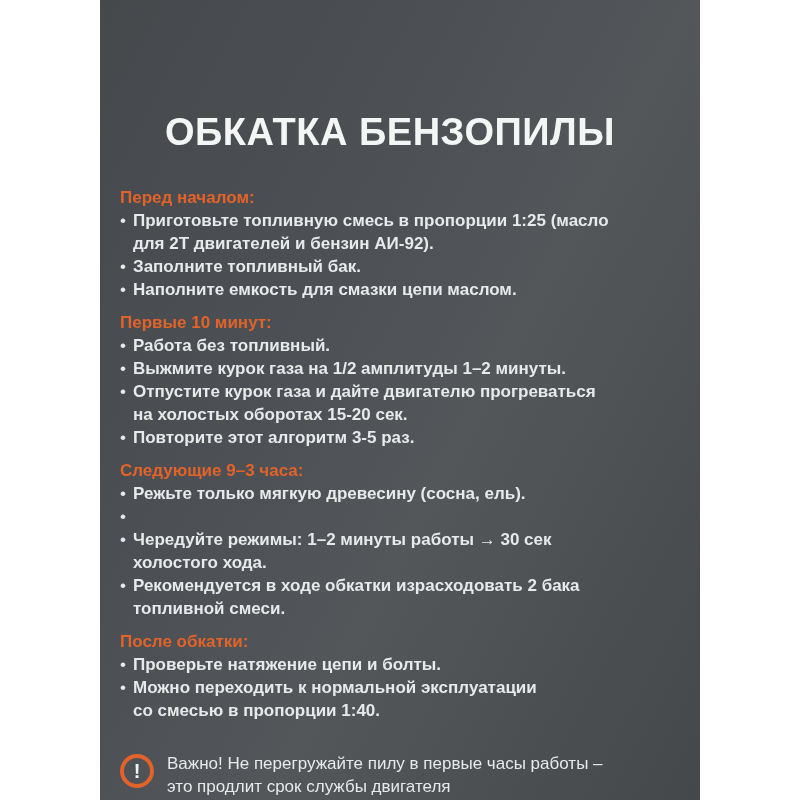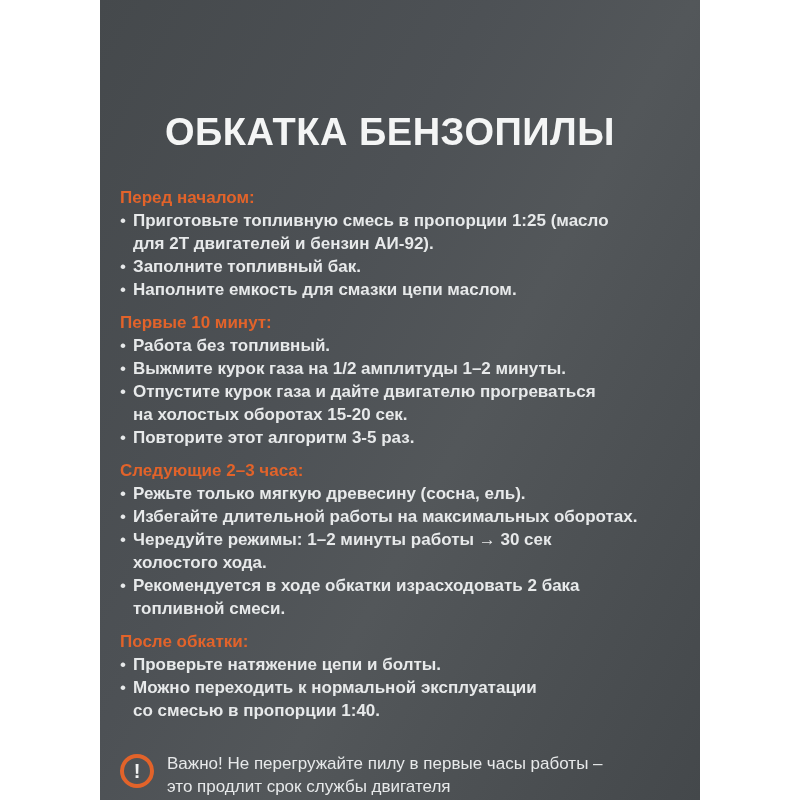--- a/index.html
+++ b/index.html
@@ -130,28 +130,27 @@
             <span class="bullet">•</span>
             <span class="item-text">Отпустите курок газа и дайте двигателю прогреваться
 на холостых оборотах 15-20 сек.</span>
           </div>
           <div class="item">
             <span class="bullet">•</span>
             <span class="item-text">Повторите этот алгоритм 3-5 раз.</span>
           </div>
         </section>
         <section class="section">
-          <h2 class="section-heading">Следующие 2–3 часа:</h2>
+          <h2 class="section-heading">Следующие 9–3 часа:</h2>
           <div class="item">
             <span class="bullet">•</span>
             <span class="item-text">Режьте только мягкую древесину (сосна, ель).</span>
           </div>
           <div class="item">
             <span class="bullet">•</span>
-            <span class="item-text">Избегайте длительной работы на максимальных оборотах.</span>
           </div>
           <div class="item">
             <span class="bullet">•</span>
             <span class="item-text">Чередуйте режимы: 1–2 минуты работы → 30 сек
 холостого хода.</span>
           </div>
           <div class="item">
             <span class="bullet">•</span>
             <span class="item-text">Рекомендуется в ходе обкатки израсходовать 2 бака
 топливной смеси.</span>

